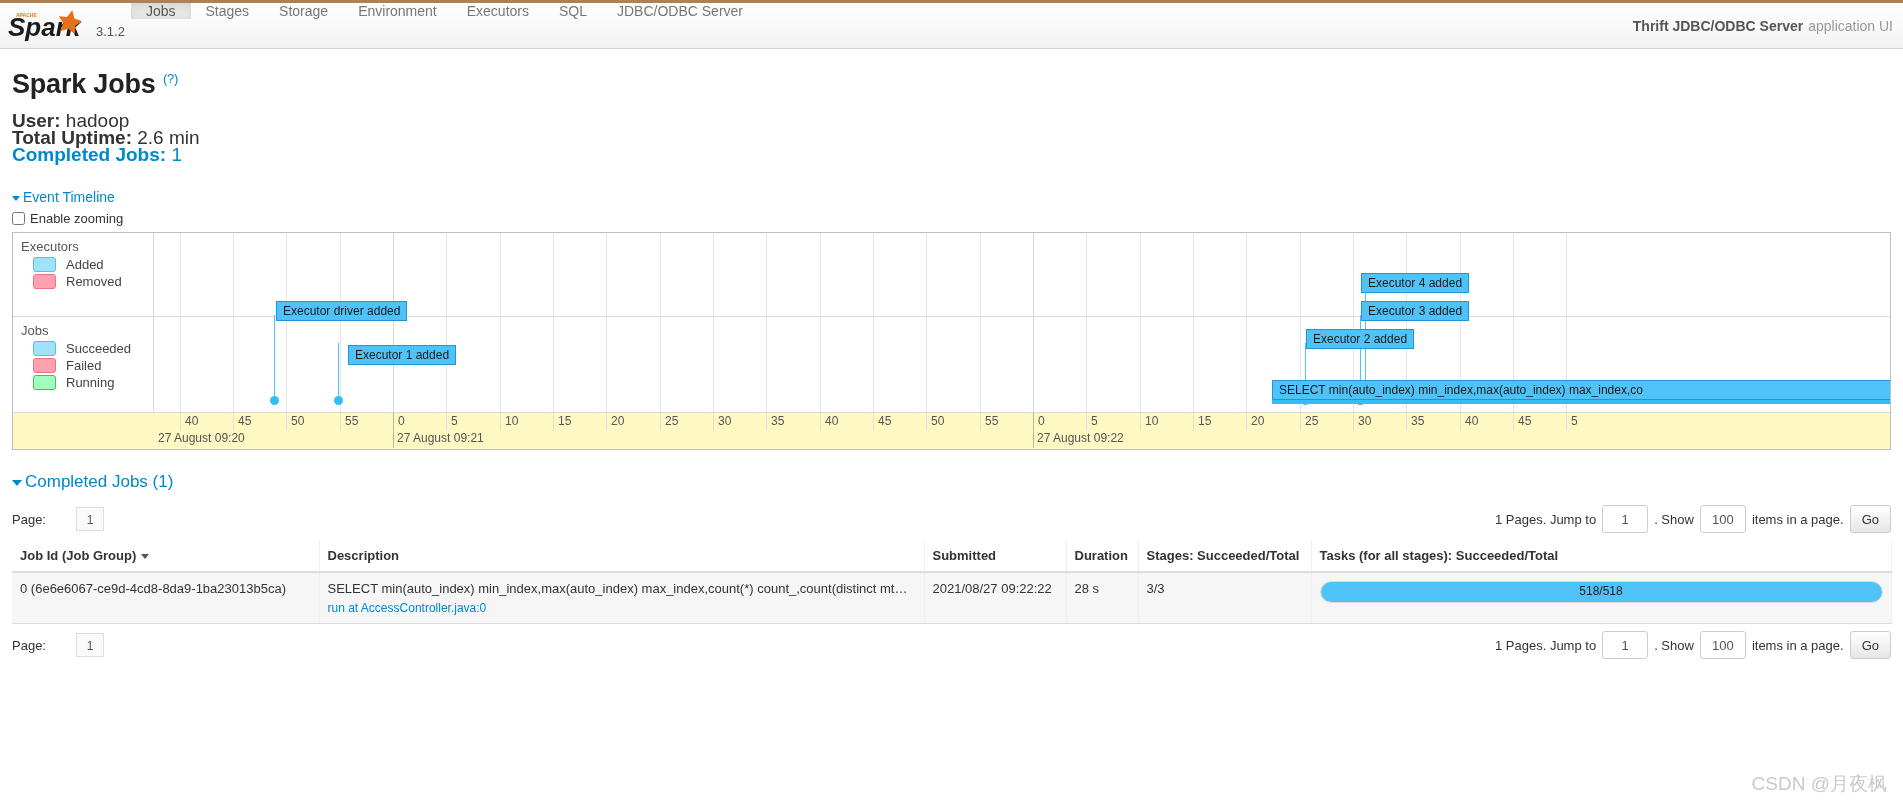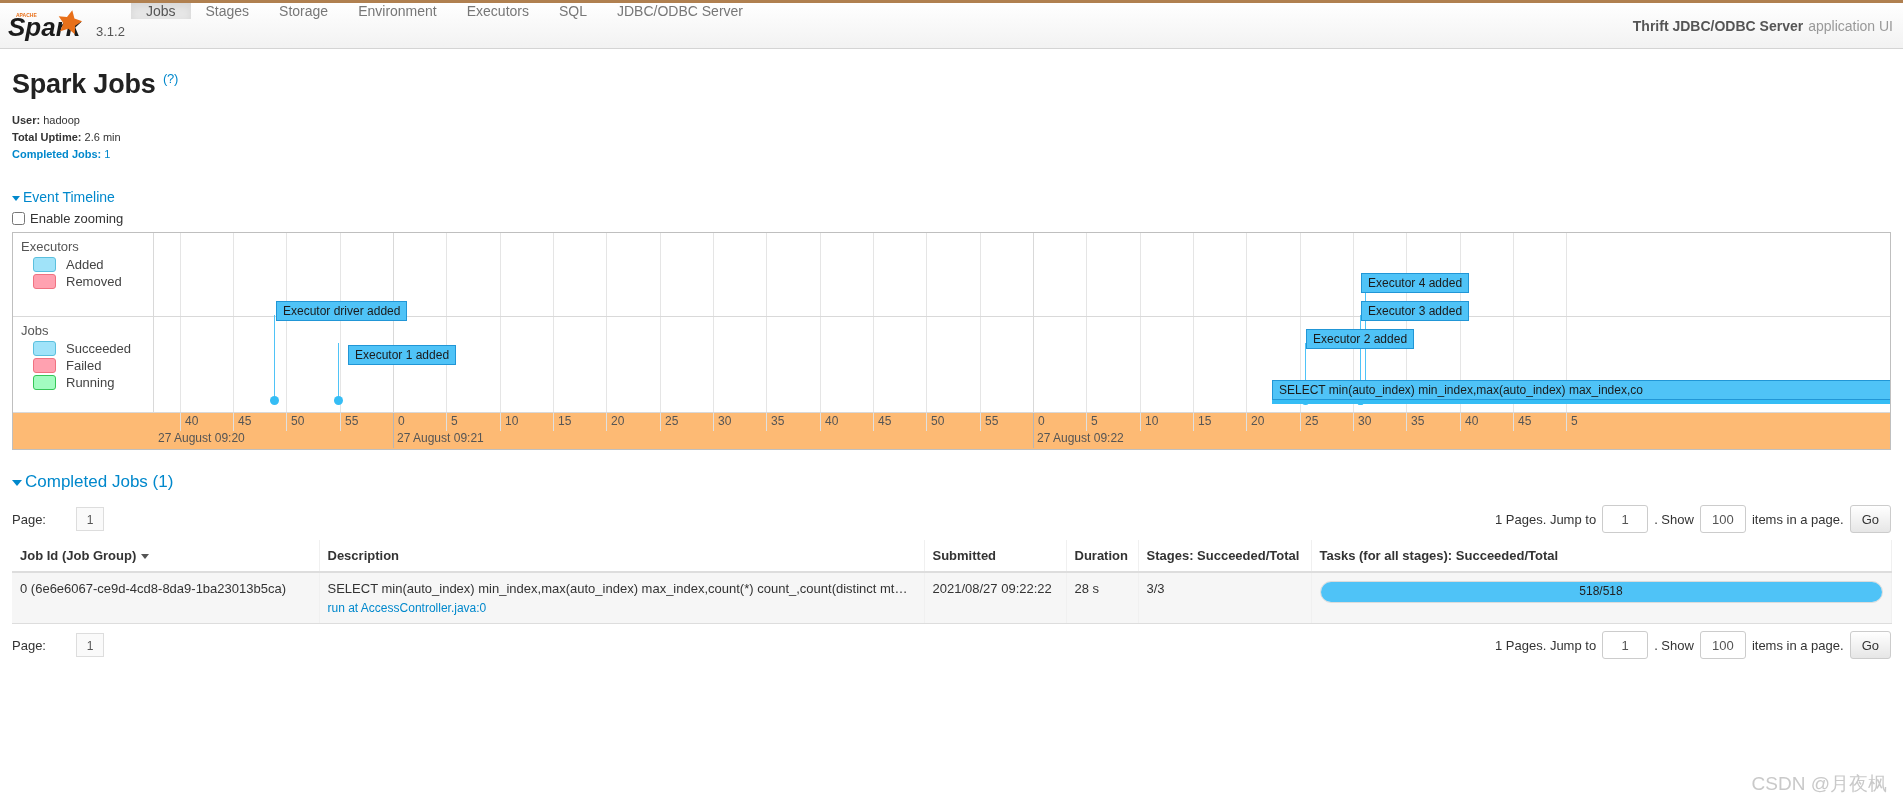--- a/index.html
+++ b/index.html
@@ -89,21 +89,21 @@
     vertical-align: super;
     cursor: pointer;
     font-weight: normal;
   }
 
   ul.summary {
     list-style: none;
     margin: 0 0 12px 0;
     padding: 0;
     line-height: 17px;
-    font-size: 11px;
+    font-size: 19px;
   }
   ul.summary li { margin: 0; padding: 0; }
   ul.summary strong { color: #333; }
   ul.summary .linkish { color: #0088cc; cursor: pointer; }
   ul.summary .linkish strong { color: #0088cc; }
 
   .timeline-toggle {
     color: #0088cc;
     font-size: 14px;
     cursor: pointer;
@@ -222,21 +222,21 @@
     background: #35BDF5;
     z-index: 5;
   }
 
   .tl-axis {
     position: absolute;
     left: 0; right: 0; bottom: 0;
     height: 36px;
     border-top: 1px solid #d9d9d9;
     z-index: 6;
-    background: #fdba74;
+    background: #fef9c3;
   }
   .tl-tick {
     position: absolute;
     top: 0;
     font-size: 12px;
     color: #555;
     padding-left: 4px;
     border-left: 1px solid #e0e0e0;
     height: 18px;
     line-height: 17px;

